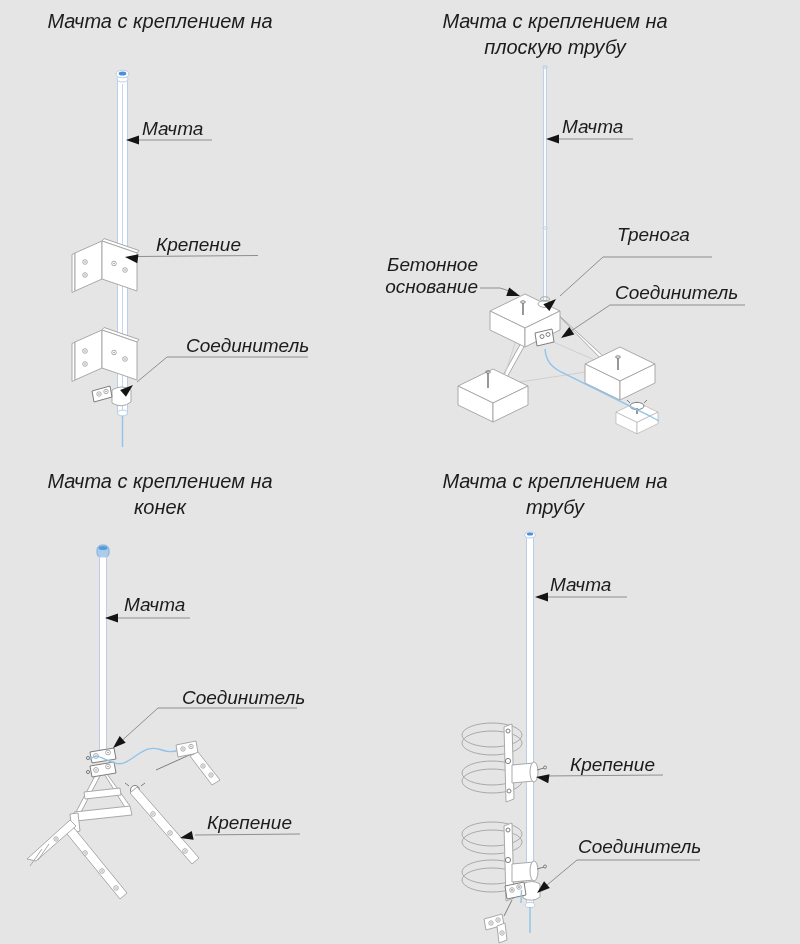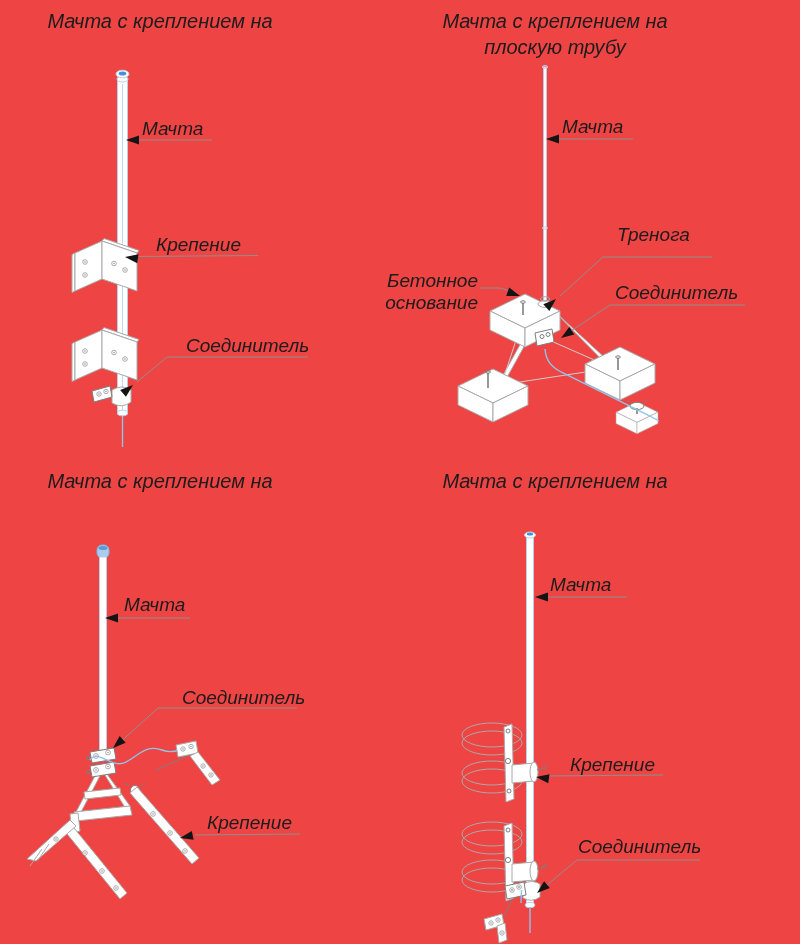--- a/index.html
+++ b/index.html
@@ -1,22 +1,22 @@
 <!DOCTYPE html>
 <html><head>
 <meta charset="utf-8">
 <style>
   html,body{margin:0;padding:0;background:#ffffff;}
-  .canvas{position:relative;width:800px;height:944px;background:#ef4444;overflow:hidden;
+  .canvas{position:relative;width:800px;height:944px;background:#e5e5e5;overflow:hidden;
           font-family:"Liberation Sans", sans-serif;}
   .canvas svg{position:absolute;left:0;top:0;}
   .dtitle{position:absolute;text-align:center;font-style:italic;font-size:20px;line-height:26px;
           color:#1c1c1c;}
   .dlabel{position:absolute;font-style:italic;font-size:19px;color:#1c1c1c;white-space:nowrap;}
-  .dlabel.two{white-space:normal;line-height:22px;margin-top:16px;}
+  .dlabel.two{white-space:normal;line-height:22px;}
   
   .ln{stroke:#a9a9a9;fill:none;stroke-width:1;}
   .lnf{stroke:#a9a9a9;fill:#ffffff;stroke-width:1;}
   .lnd{stroke:#7e7e7e;fill:none;stroke-width:1;}
   .lnfd{stroke:#7e7e7e;fill:#ffffff;stroke-width:1;}
   .mastf{stroke:#b9cfe8;fill:#ffffff;stroke-width:1;}
   .mastln{stroke:#c3d6ea;fill:none;stroke-width:1;}
   .cable{stroke:#8fc3ea;fill:none;stroke-width:1.4;}
   .leader{stroke:#8f8f8f;fill:none;stroke-width:1;}
   .arrow{fill:#141414;stroke:none;}
@@ -275,23 +275,25 @@
 
   <div class="dtitle" style="left:10px;top:8px;width:300px;">
     <div>Мачта с креплением на</div>
   </div>
   <div class="dtitle" style="left:405px;top:8px;width:300px;">
     <div>Мачта с креплением на</div>
     <div>плоскую трубу</div>
   </div>
   <div class="dtitle" style="left:10px;top:468px;width:300px;">
     <div>Мачта с креплением на</div>
+    <div>конек</div>
   </div>
   <div class="dtitle" style="left:405px;top:468px;width:300px;">
     <div>Мачта с креплением на</div>
+    <div>трубу</div>
   </div>
 
   <div class="dlabel" style="left:142px;top:118px;">Мачта</div>
   <div class="dlabel" style="left:156px;top:234px;">Крепение</div>
   <div class="dlabel" style="left:186px;top:335px;">Соединитель</div>
 
   <div class="dlabel" style="left:562px;top:116px;">Мачта</div>
   <div class="dlabel" style="left:617px;top:224px;">Тренога</div>
   <div class="dlabel two" style="left:368px;top:254px;width:110px;text-align:right;">
     <div>Бетонное</div>

